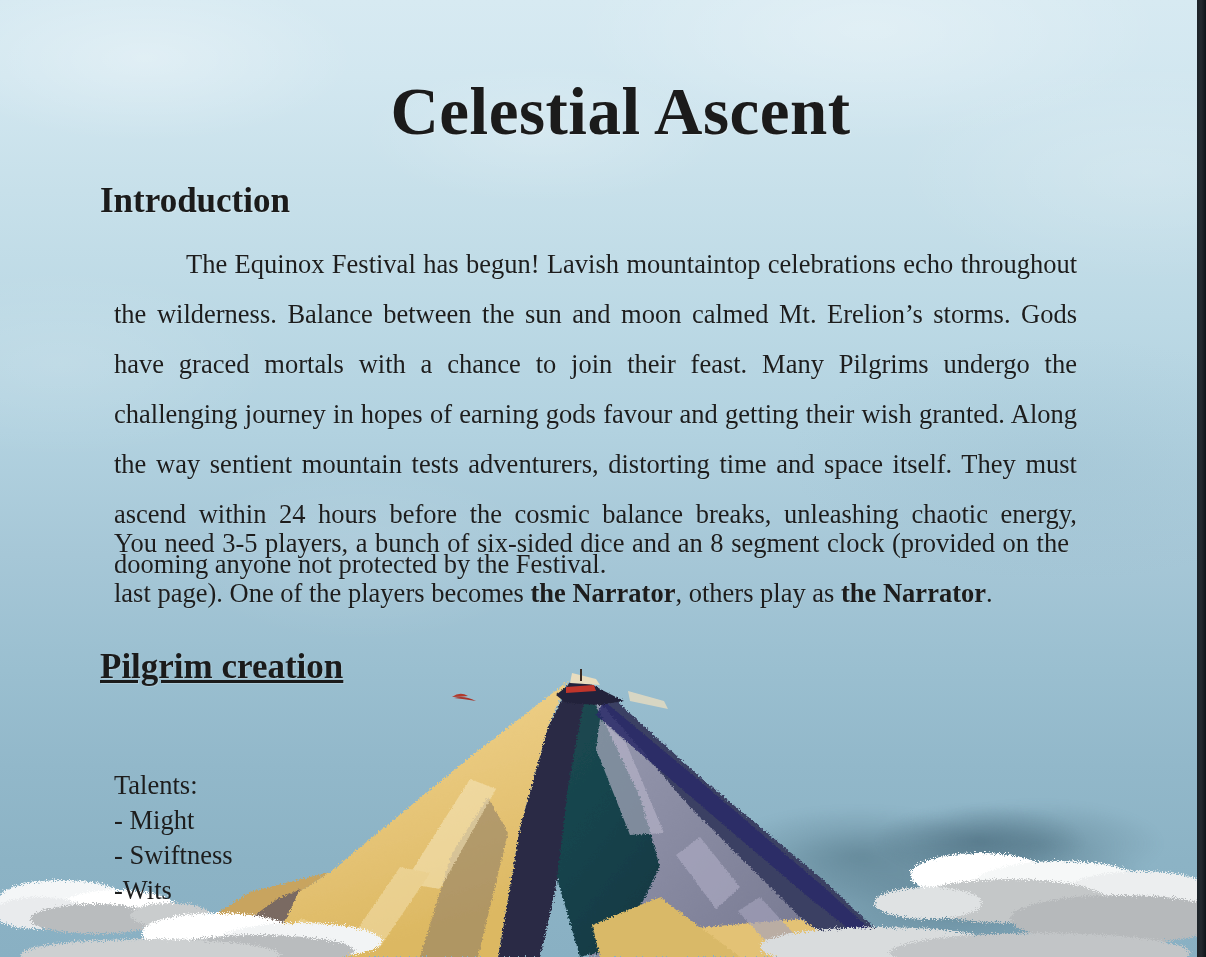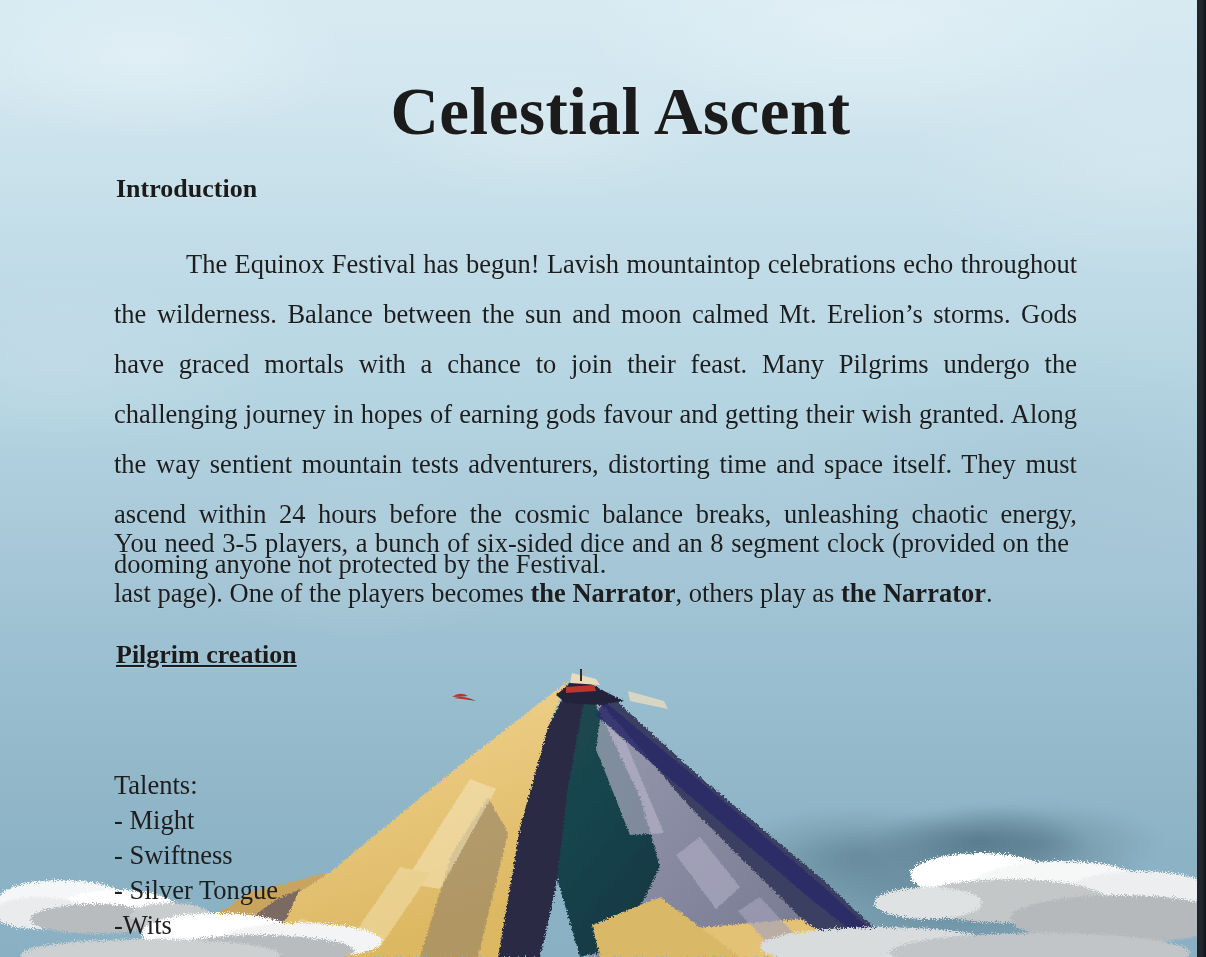--- a/index.html
+++ b/index.html
@@ -100,22 +100,22 @@
     font-size: 67px;
     font-weight: 700;
     color: #1b1b1b;
     letter-spacing: 0.5px;
     text-shadow: 1px 1px 0 rgba(255,255,255,0.28);
     padding-left: 23px;
   }
 
   .h2 {
     position: absolute;
-    left: 116px;
-    font-size: 26px;
+    left: 100px;
+    font-size: 35px;
     font-weight: 700;
     color: #1b1b1b;
     text-shadow: 1px 1px 0 rgba(255,255,255,0.20);
   }
   #h-introduction { top: 152px; }
   #h-pilgrim { top: 618px; text-decoration: underline; }
 
   .body-block {
     position: absolute;
     left: 114px;
@@ -277,18 +277,17 @@
 
   <p class="body-block" id="p-setup"><span>You need 3-5 players, a bunch of six-sided dice and an 8 segment clock (provided on the last page). One of the players becomes </span><b>the Narrator</b><span>, others play as </span><b>the Narrator</b><span>.</span></p>
 
   <h2 class="h2" id="h-pilgrim">Pilgrim creation</h2>
 
 
   <div id="talents">
     <span class="talents-title">Talents:</span>
     <span class="talent-item">- Might</span>
     <span class="talent-item">- Swiftness</span>
-    <span class="talent-item">- Silver Tongue</span>
     <span class="talent-item">-Wits</span>
   </div>
 
   <div id="right-border"></div>
 </div>
 
 </body></html>

